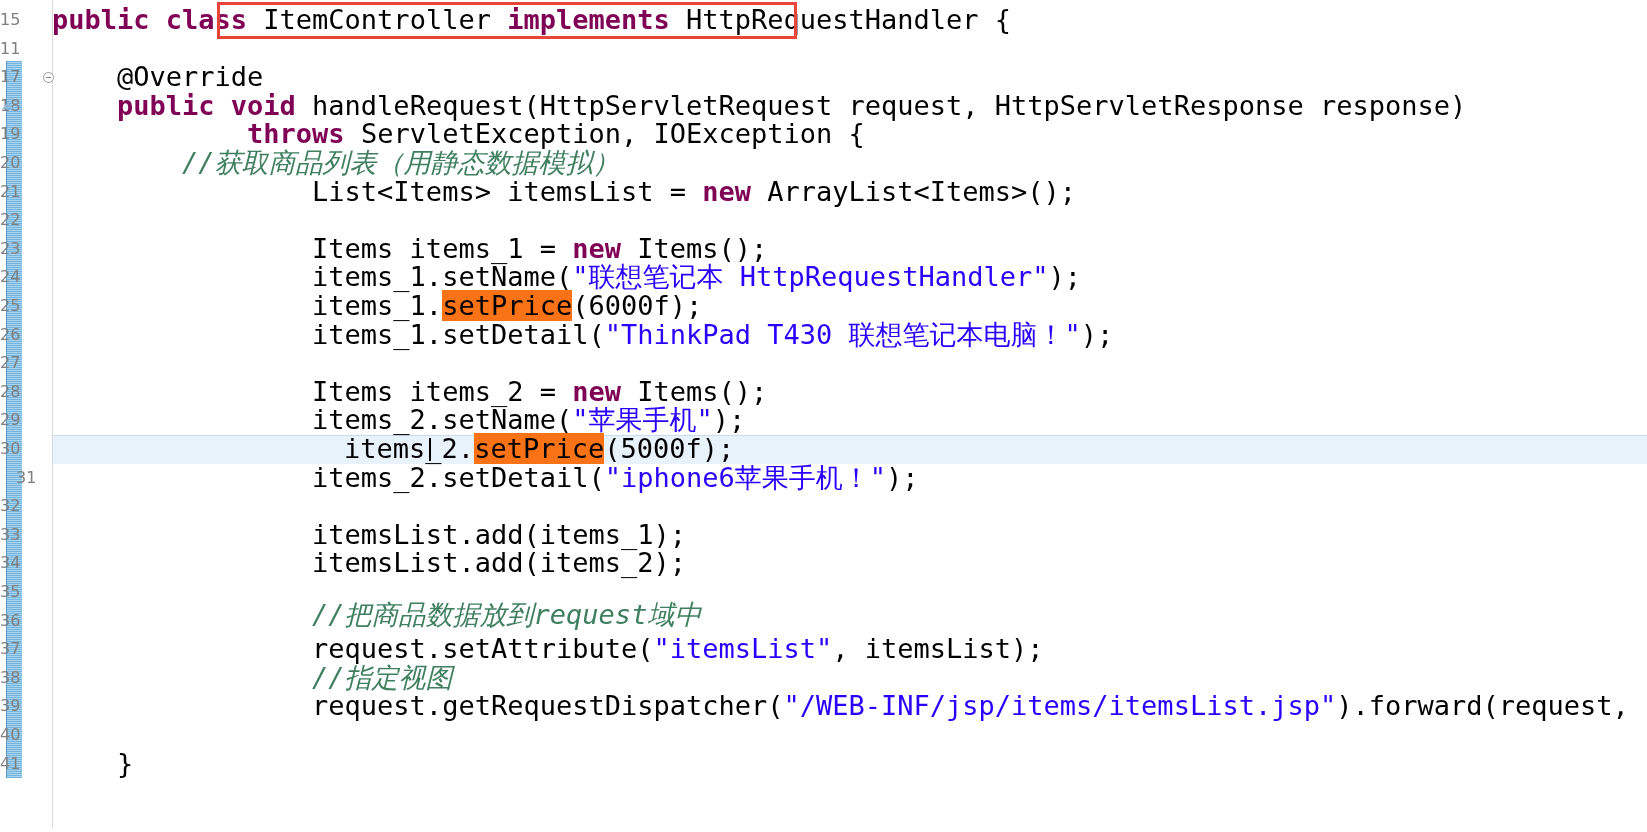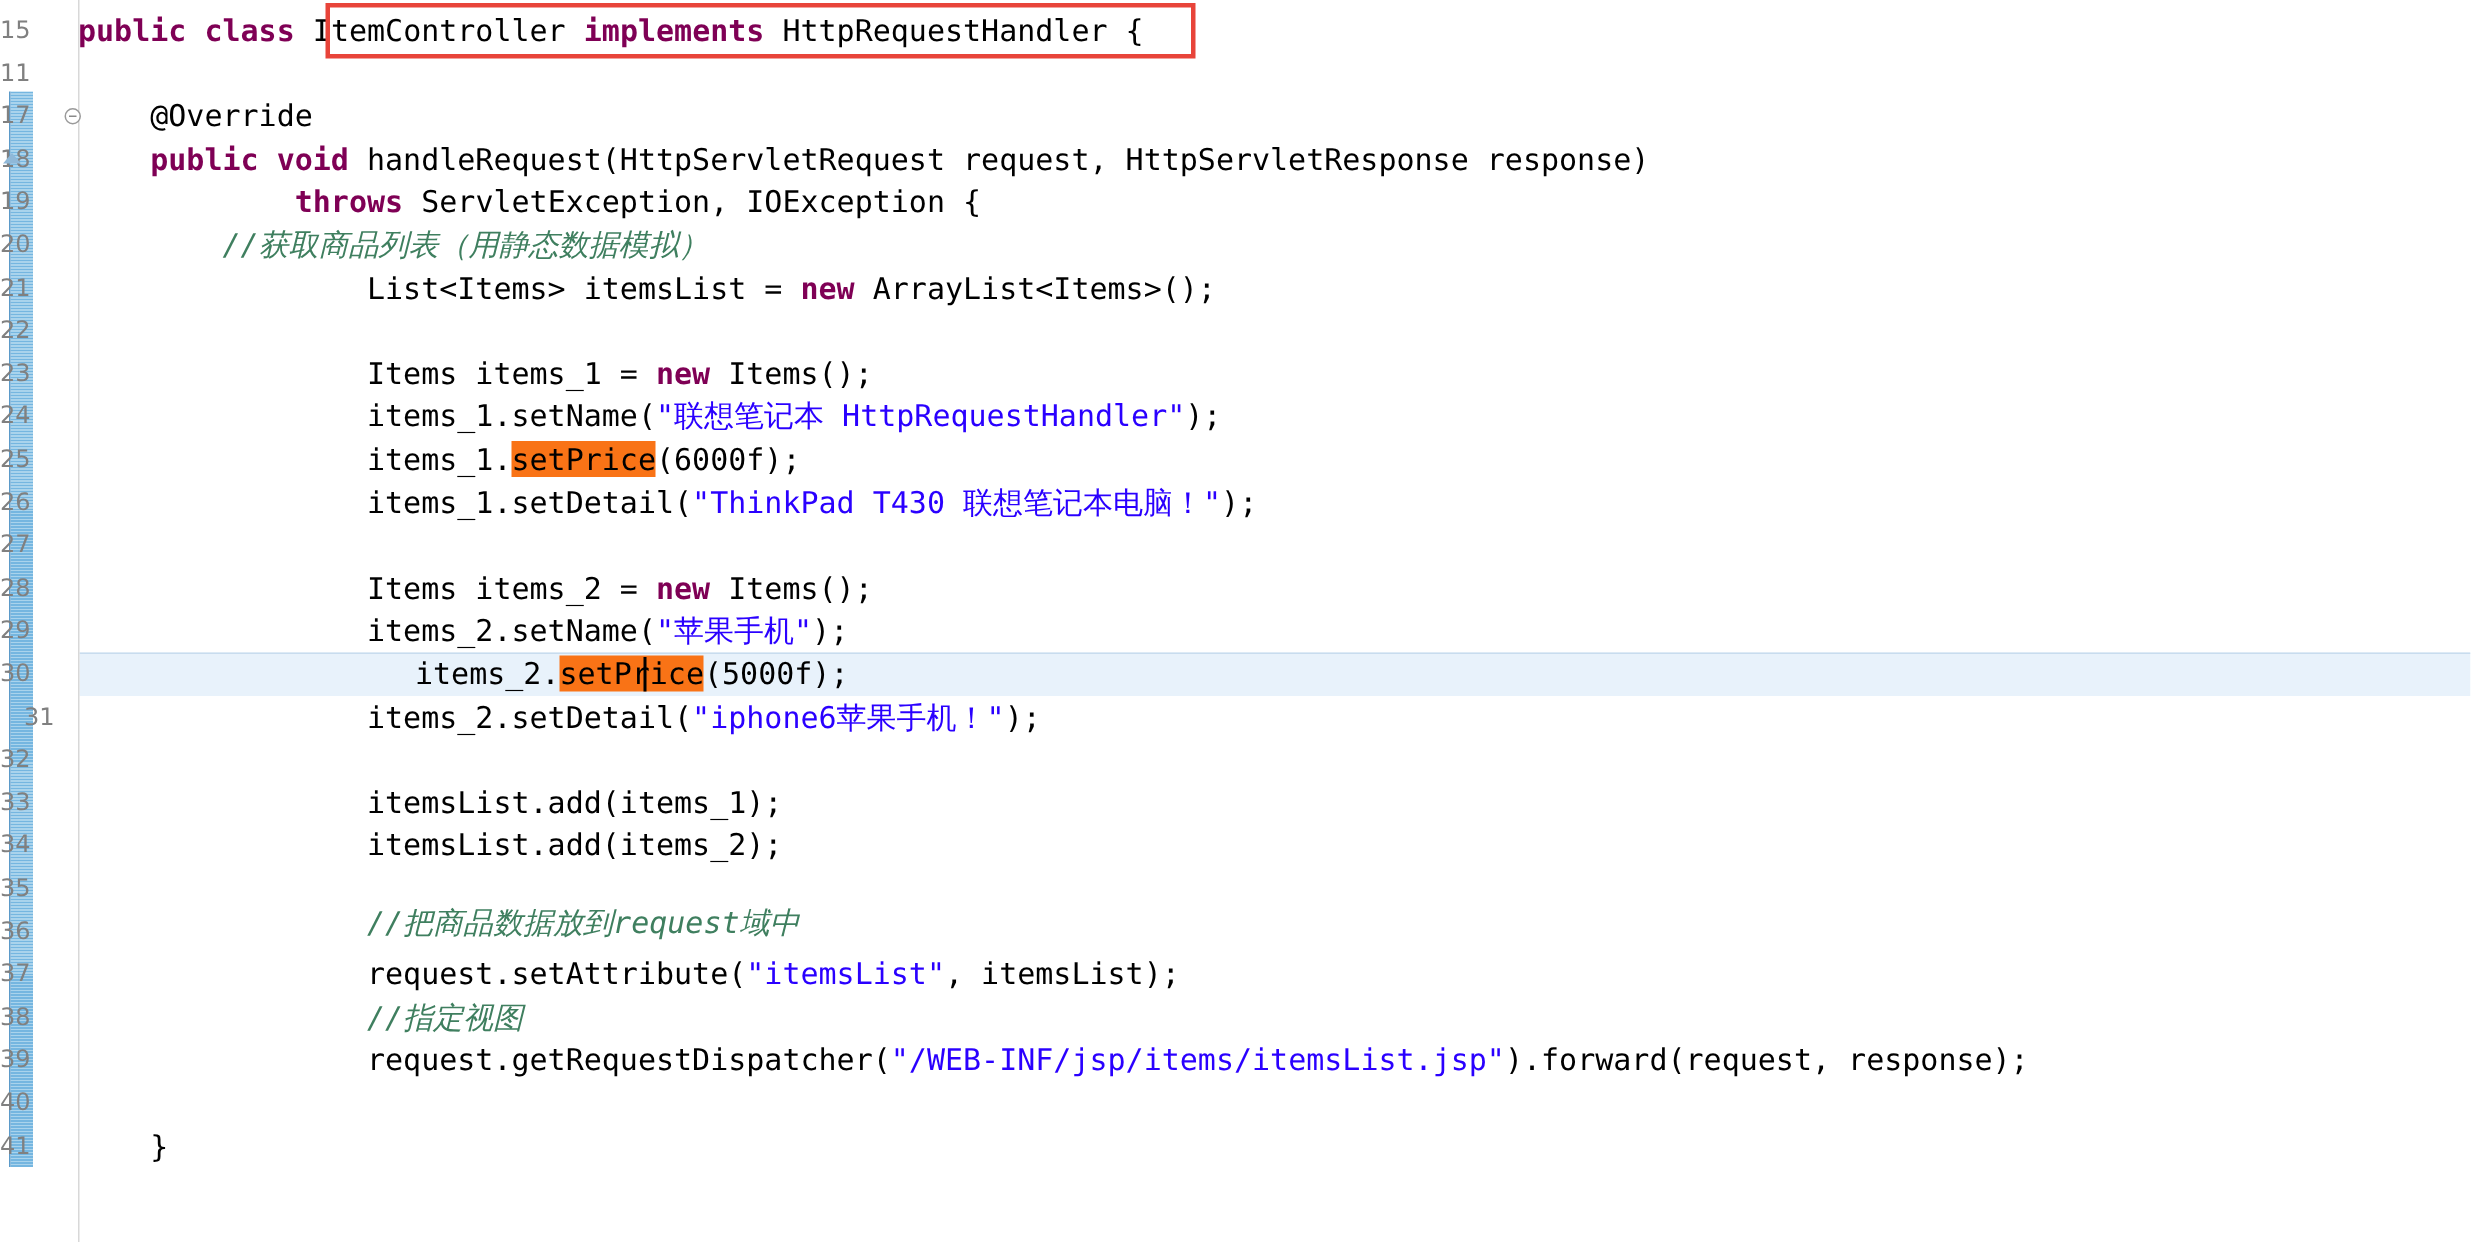--- a/index.html
+++ b/index.html
@@ -113,21 +113,21 @@
     overflow: hidden;
   }
 
   .line {
     position: absolute;
     left: 0;
     width: 1595px;
     height: 28.6px;
     line-height: 28.6px;
     white-space: pre;
-    font-size: 20px;
+    font-size: 27px;
     font-family: "DejaVu Sans Mono", "Liberation Mono", monospace;
     color: #000000;
     letter-spacing: 0px;
   }
 
   .cur-line-bg {
     position: absolute;
     left: 0;
     width: 1595px;
     height: 28.6px;

